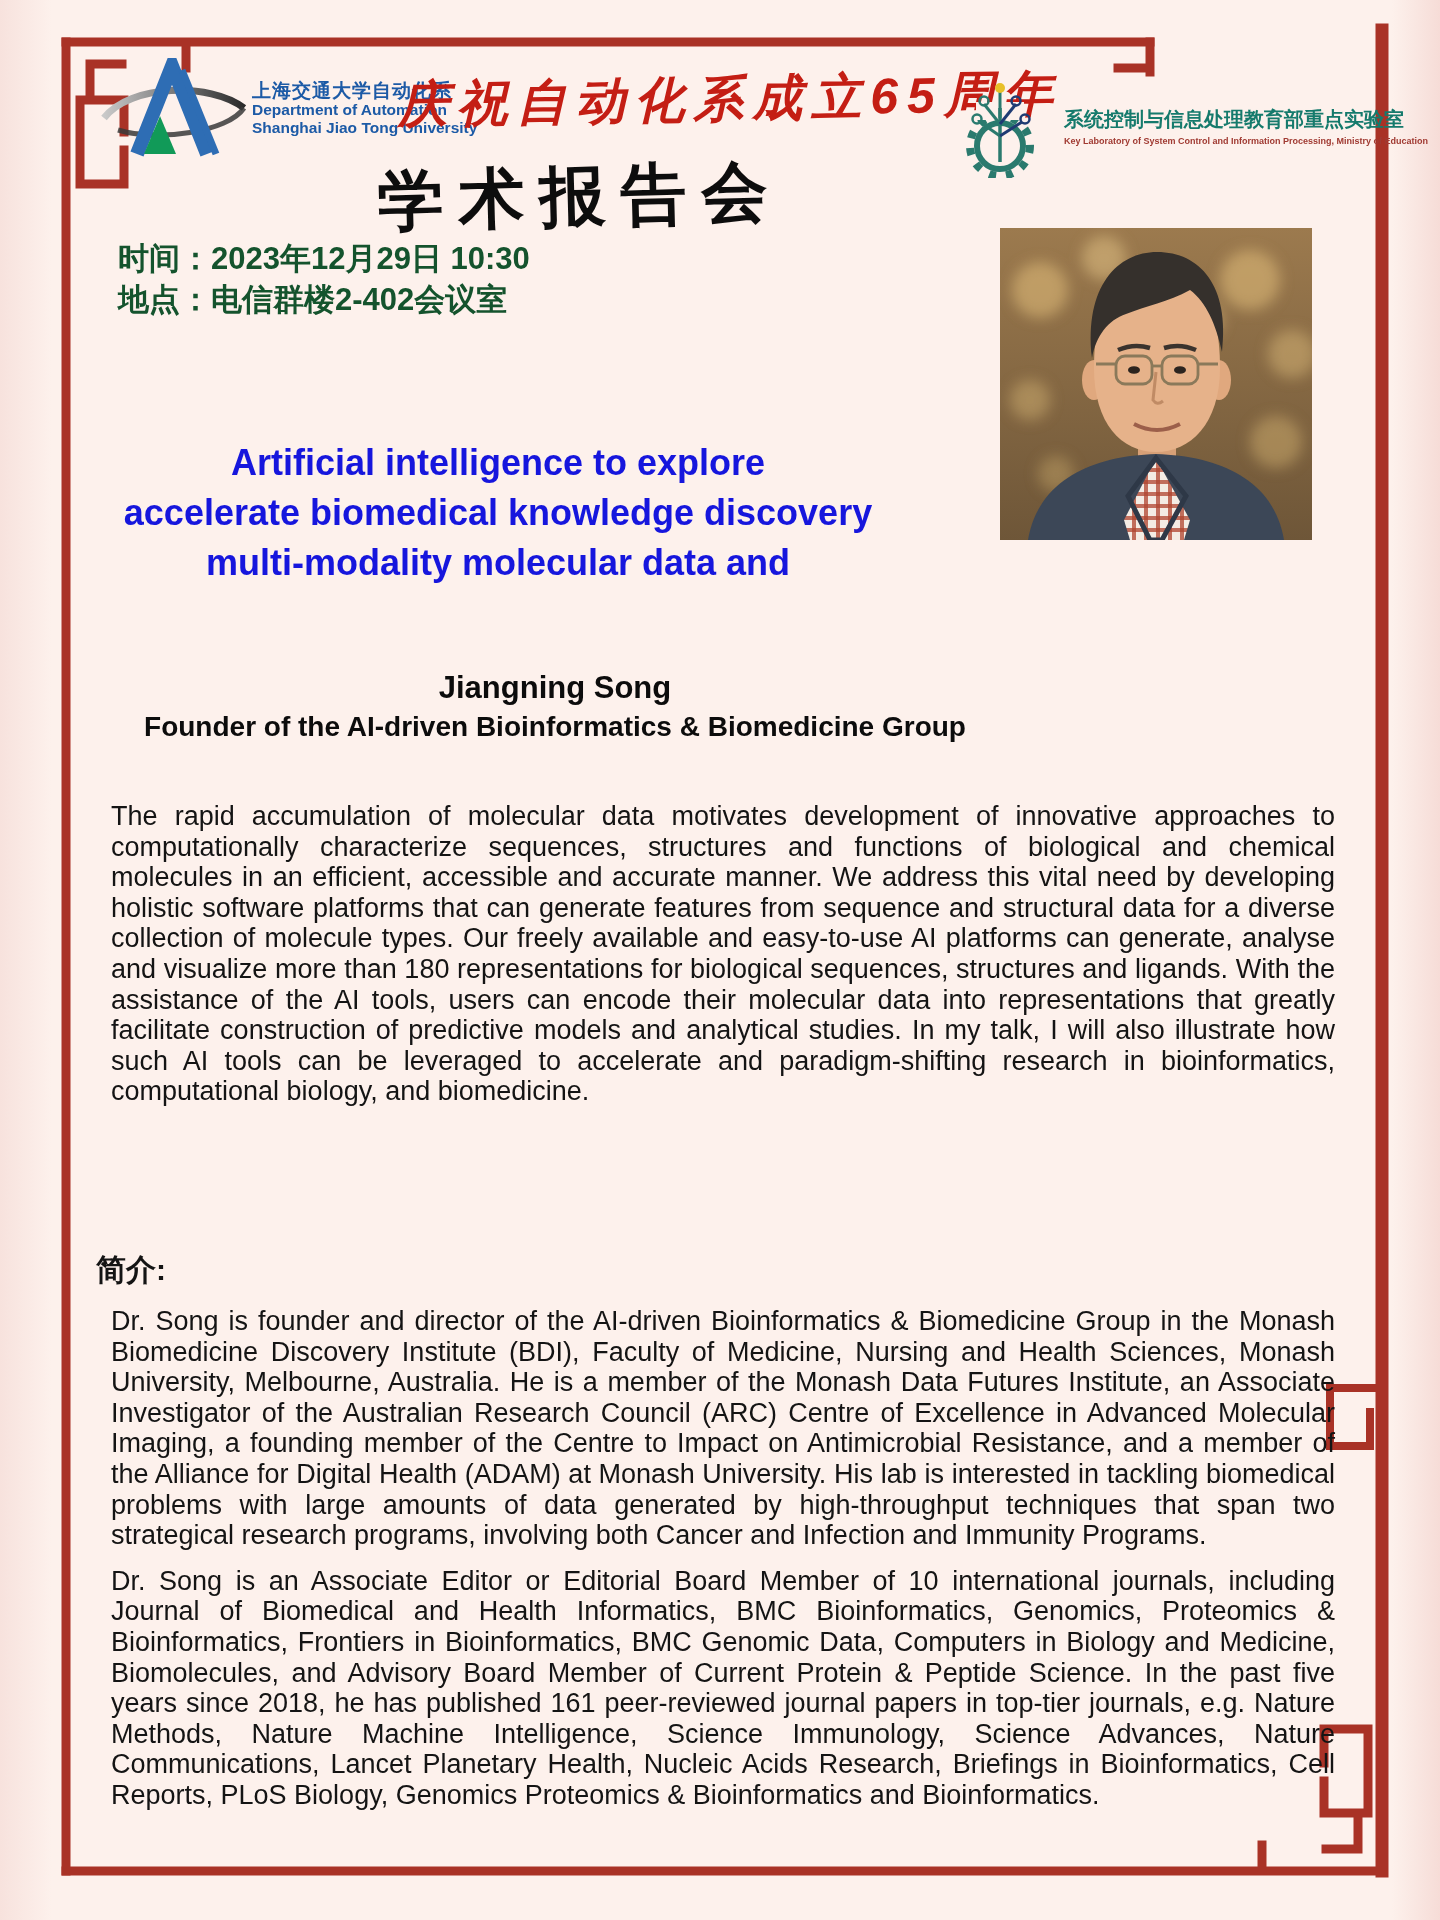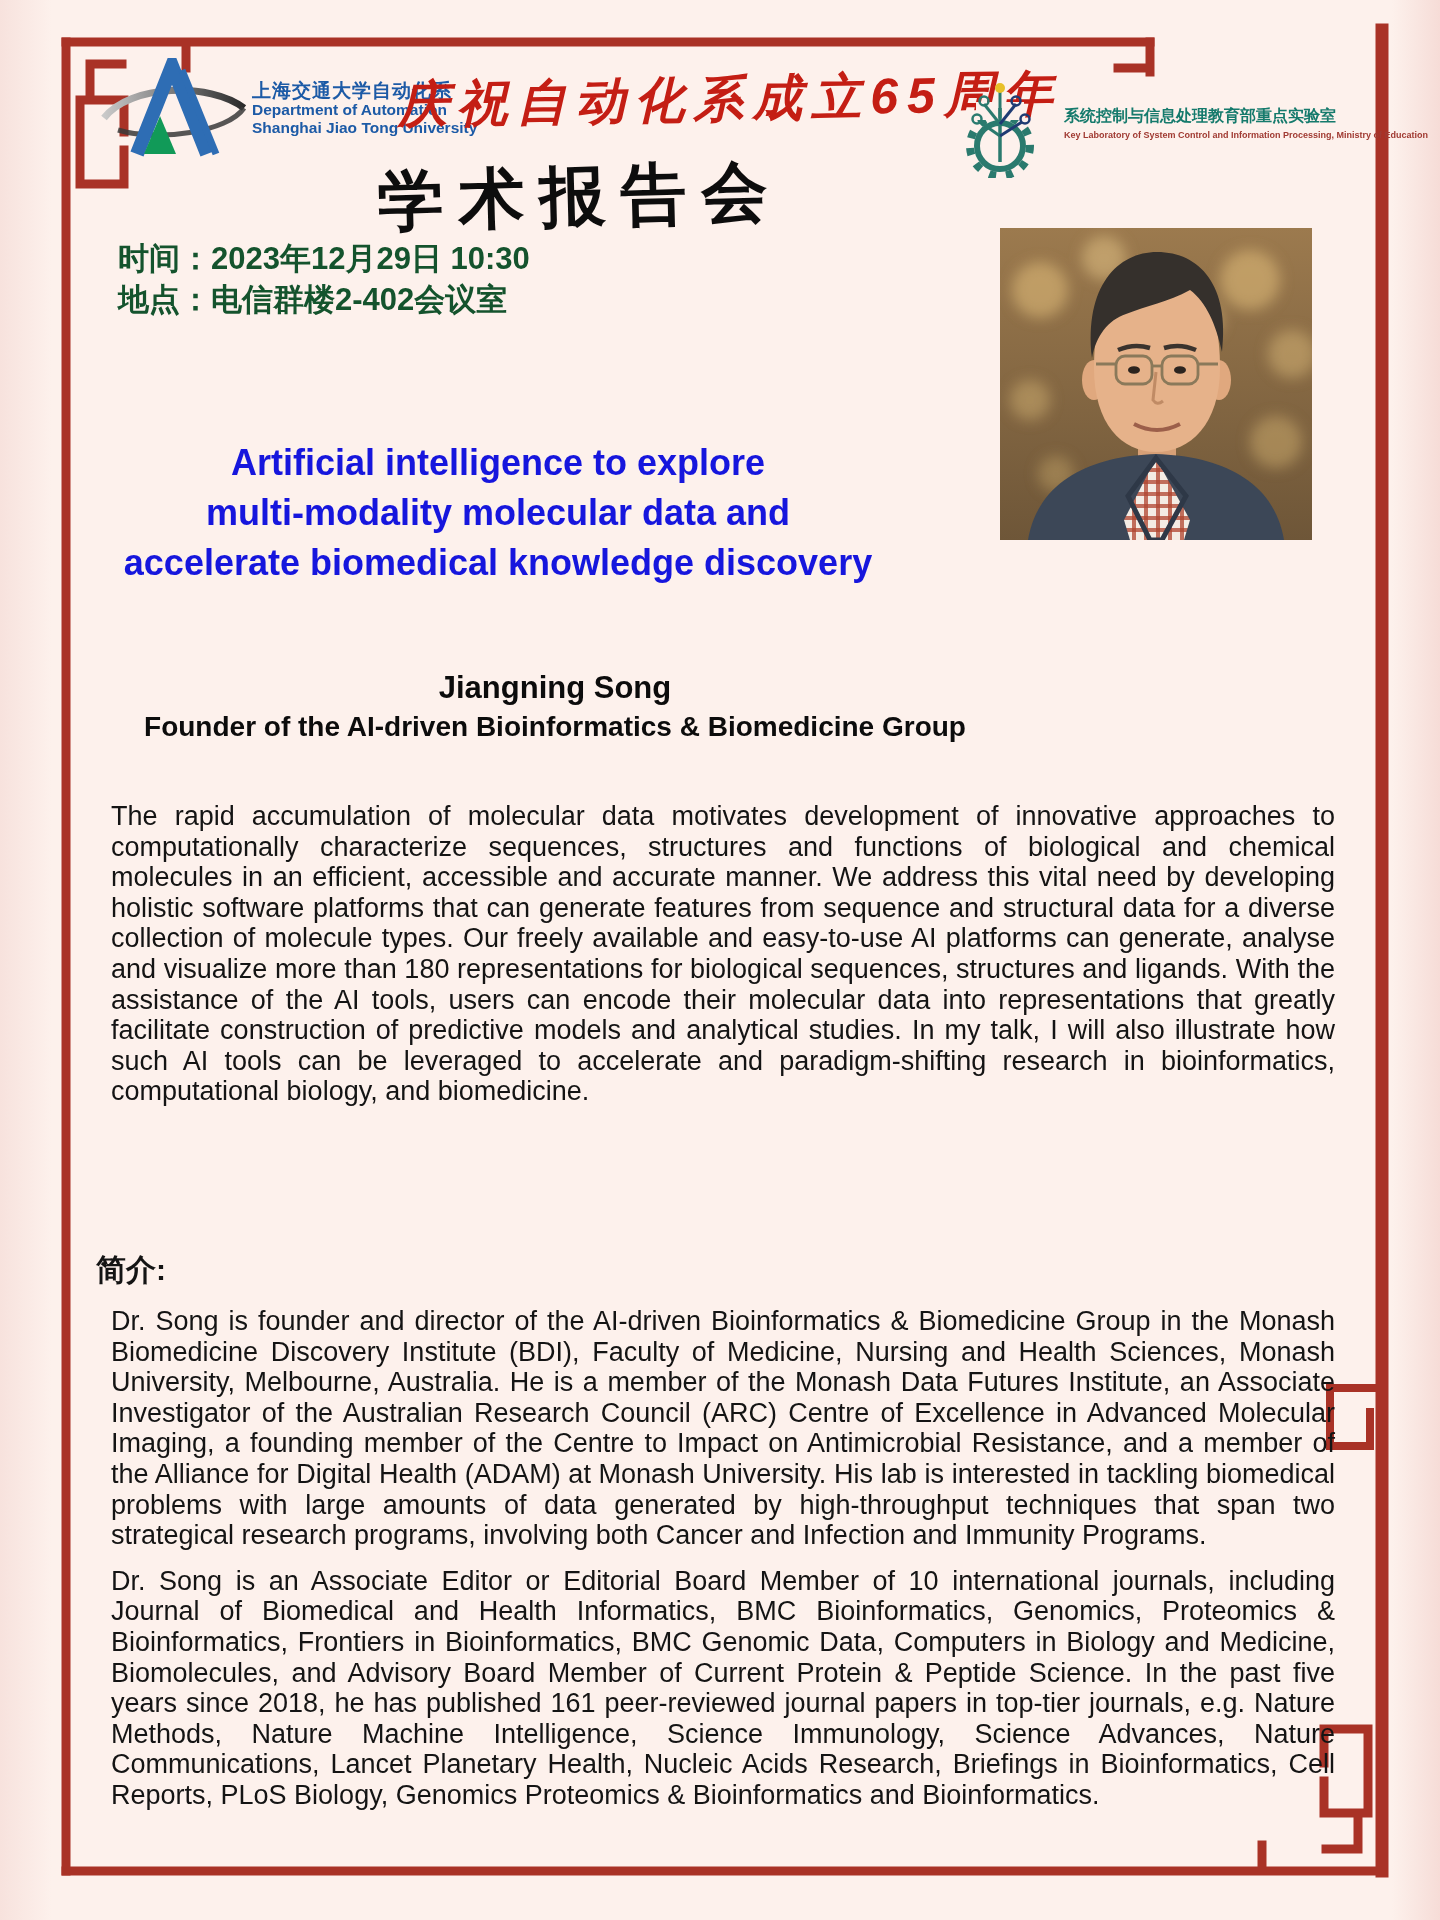--- a/index.html
+++ b/index.html
@@ -27,21 +27,21 @@
   .sjtu-text .en{font-size:15.5px;}
 
   .banner{
     position:absolute; left:345px; top:66px; width:770px; text-align:center; z-index:2;
     color:var(--banner-red,#c41e14); font-size:50px; font-weight:bold; font-style:italic;
     letter-spacing:9px; transform:rotate(-1deg); white-space:nowrap;
   }
 
   .lab-logo{position:absolute; left:948px; top:78px; display:flex; align-items:flex-start; z-index:2;}
   .lab-text{margin-left:6px; margin-top:28px;}
-  .lab-text .cn{color:var(--lab-teal,#157a6c); font-weight:bold; font-size:16px; white-space:nowrap;}
+  .lab-text .cn{color:var(--lab-teal,#157a6c); font-weight:bold; font-size:20px; white-space:nowrap;}
   .lab-text .en{color:var(--lab-sub-red,#a03a32); font-weight:bold; font-size:9px; margin-top:3px; white-space:nowrap;}
 
   .main-title{
     position:absolute; left:320px; top:152px; width:520px; text-align:center; z-index:2;
     font-size:66px; font-weight:900; letter-spacing:15px; color:#0d0d0d;
     transform:rotate(-1.5deg); white-space:nowrap;
   }
 
   .event{position:absolute; left:118px; top:238px; z-index:2; color:#14532d; font-weight:bold; font-size:31px; line-height:41px;}
   .event .row{display:flex; white-space:nowrap;}
@@ -189,22 +189,22 @@
     <path d="M152,138 H162" stroke="#8a795a" stroke-width="2.8"></path>
     <path d="M116,136 H96 M198,136 H218" stroke="#8a795a" stroke-width="2.8"></path>
     <ellipse cx="134" cy="142" rx="6" ry="3.8" fill="#2c241f"></ellipse>
     <ellipse cx="180" cy="142" rx="6" ry="3.8" fill="#2c241f"></ellipse>
     <path d="M156,144 L153,172 Q157,178 163,173" stroke="#c08b65" stroke-width="3" fill="none"></path>
     <path d="M134,196 Q157,208 180,196" stroke="#9c5f4a" stroke-width="4" fill="none"></path>
   </svg>
 
   <div class="talk-title">
     <div>Artificial intelligence to explore</div>
+    <div>accelerate biomedical knowledge discovery</div>
     <div>multi-modality molecular data and</div>
-    <div>accelerate biomedical knowledge discovery</div>
   </div>
 
   <div class="speaker">
     <div class="name">Jiangning Song</div>
     <div class="aff">Founder of the AI-driven Bioinformatics &amp; Biomedicine Group</div>
   </div>
 
   <div class="section sec-abstract">
     <p>The rapid accumulation of molecular data motivates development of innovative approaches to computationally characterize sequences, structures and functions of biological and chemical molecules in an efficient, accessible and accurate manner. We address this vital need by developing holistic software platforms that can generate features from sequence and structural data for a diverse collection of molecule types. Our freely available and easy-to-use AI platforms can generate, analyse and visualize more than 180 representations for biological sequences, structures and ligands. With the assistance of the AI tools, users can encode their molecular data into representations that greatly facilitate construction of predictive models and analytical studies. In my talk, I will also illustrate how such AI tools can be leveraged to accelerate and paradigm-shifting research in bioinformatics, computational biology, and biomedicine.</p>
   </div>

